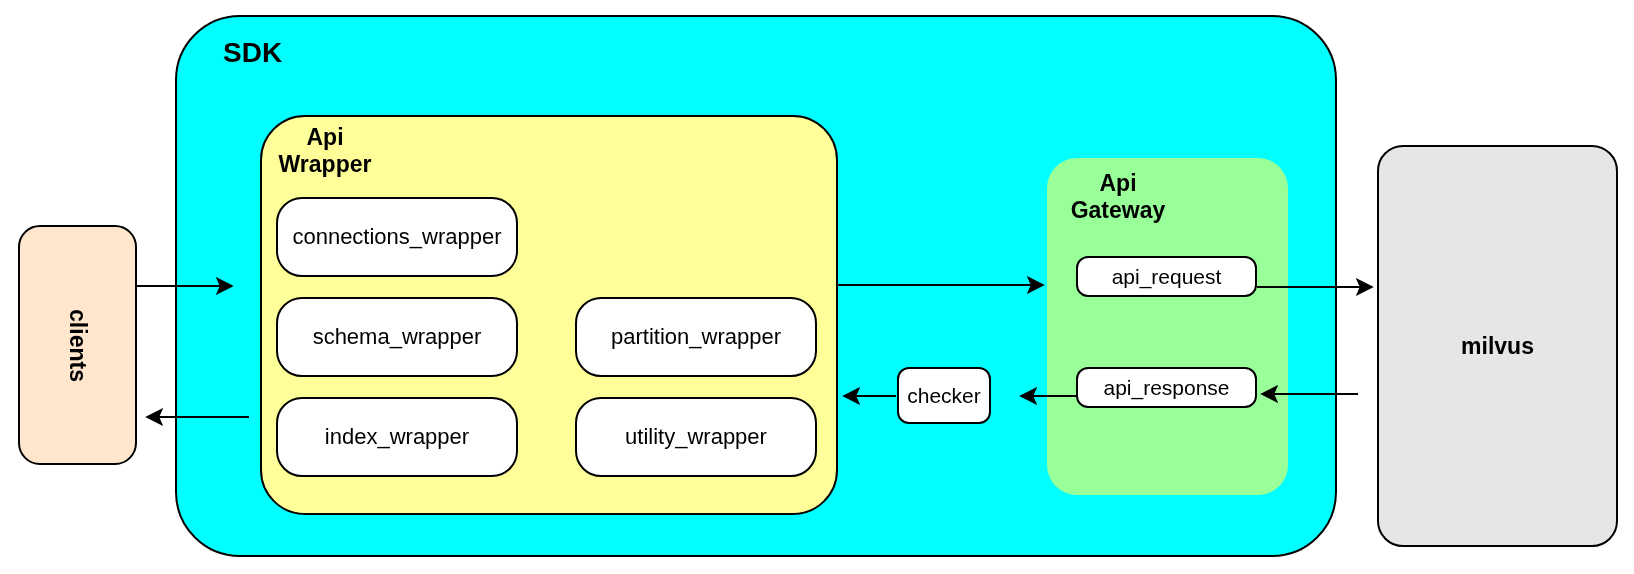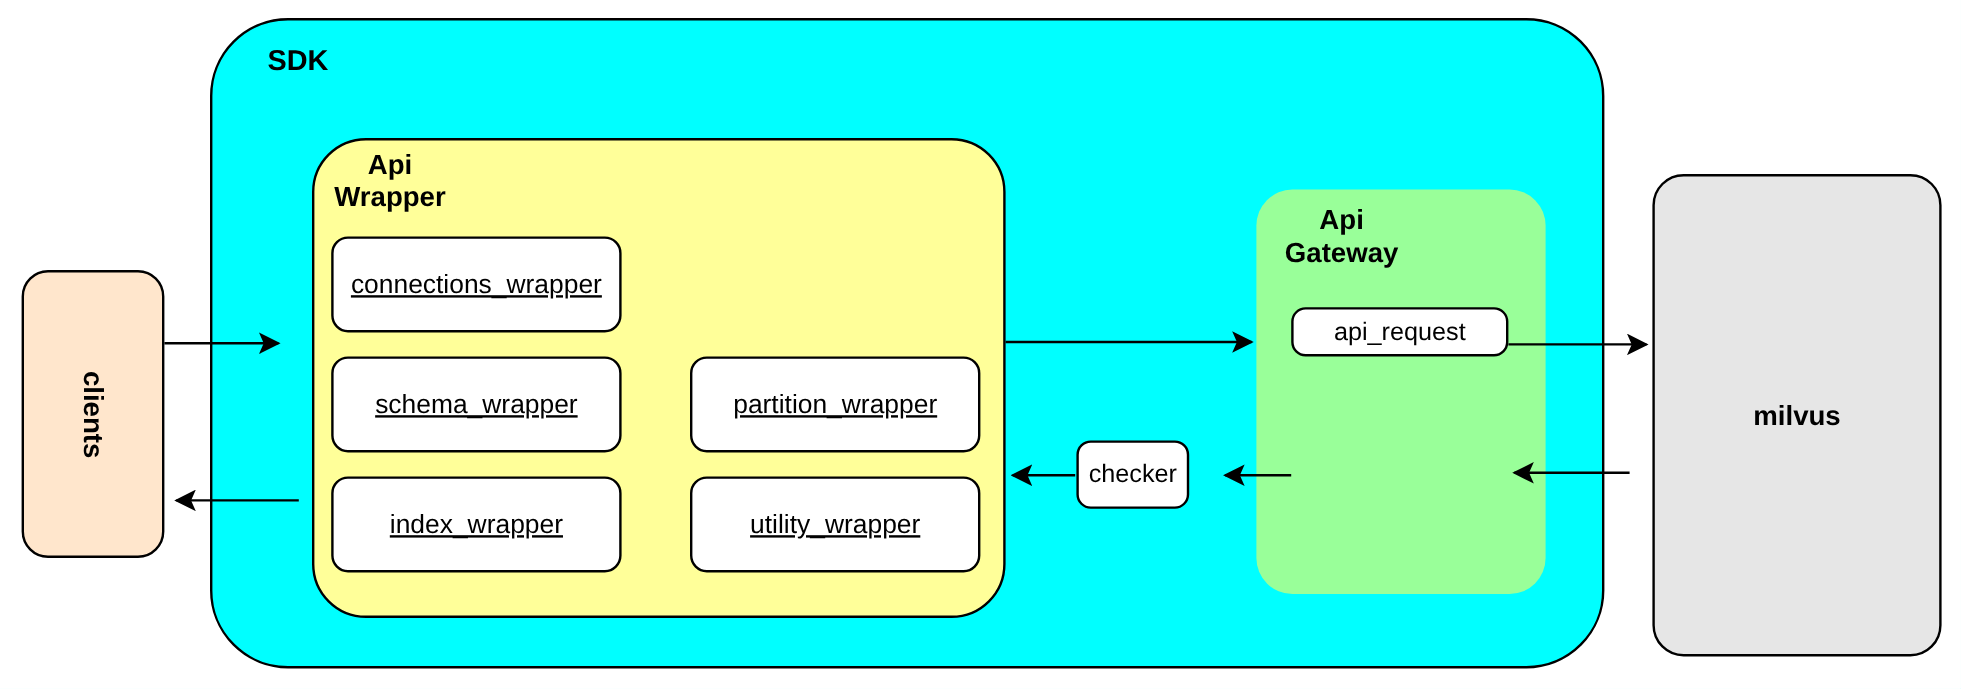--- a/index.html
+++ b/index.html
@@ -11,21 +11,21 @@
     background: #ffffff;
     overflow: hidden;
   }
   .abs { position: absolute; box-sizing: border-box; }
 
   
   .sdk {
     left: 175px; top: 15px; width: 1162px; height: 542px;
     border: 2px solid #000; border-radius: 65px;
   }
-  .sdk-label { position: absolute; left: 46px; top: 20px; font-size: 24px; font-weight: bold; }
+  .sdk-label { position: absolute; left: 46px; top: 20px; font-size: 28px; font-weight: bold; }
 
   .api-wrapper {
     left: 260px; top: 115px; width: 578px; height: 400px;
     border: 2px solid #000; border-radius: 45px;
   }
   .group-label {
     position: absolute; font-size: 23px; font-weight: bold;
     line-height: 27px; text-align: center; width: 110px;
   }
   .api-wrapper .group-label { left: 8px; top: 7px; }
@@ -50,21 +50,21 @@
     font-size: 23px; font-weight: bold;
   }
 
   
   .node {
     background: #fff;
     border: 2px solid #000;
     display: flex; align-items: center; justify-content: center;
     font-size: 22px; white-space: nowrap;
   }
-  .module { width: 242px; height: 80px; border-radius: 14px; text-decoration: underline; }
+  .module { width: 242px; height: 80px; border-radius: 26px; }
   .m-col1 { left: 276px; } .m-col2 { left: 575px; }
   .m-row1 { top: 197px; }  .m-row2 { top: 297px; }  .m-row3 { top: 397px; }
 
   .gw-node { width: 181px; height: 41px; border-radius: 12px; left: 1076px; font-size: 21px; }
   .gw-req { top: 256px; }
   .gw-res { top: 367px; }
   .checker-node { left: 897px; top: 367px; width: 94px; height: 57px; border-radius: 12px; font-size: 21px; }
 
   
   #connectors { position: absolute; left: 0; top: 0; width: 1634px; height: 574px; pointer-events: none; }
@@ -112,20 +112,23 @@
 
   <div class="abs api-gateway" style="background-color: rgb(153, 255, 153);">
     <div class="group-label">
       <div>Api</div>
       <div>Gateway</div>
     </div>
   </div>
   <div class="abs node gw-node gw-req" style="background-color: rgb(255, 255, 255);">
     <span>api_request</span>
   </div>
+  <div class="abs node gw-node gw-res" style="background-color: rgb(255, 255, 255);">
+    <span>api_response</span>
+  </div>
 
   <div class="abs milvus" style="background-color: rgb(230, 230, 230);">
     <span>milvus</span>
   </div>
 
   <svg id="connectors" viewBox="0 0 1634 574" xmlns="http://www.w3.org/2000/svg">
     <defs>
       <marker id="arrow" viewBox="0 0 10 10" refX="9" refY="5" markerWidth="9" markerHeight="9" orient="auto-start-reverse">
         <path d="M0,0 L10,5 L0,10 L2.2,5 Z" fill="#000"></path>
       </marker>

